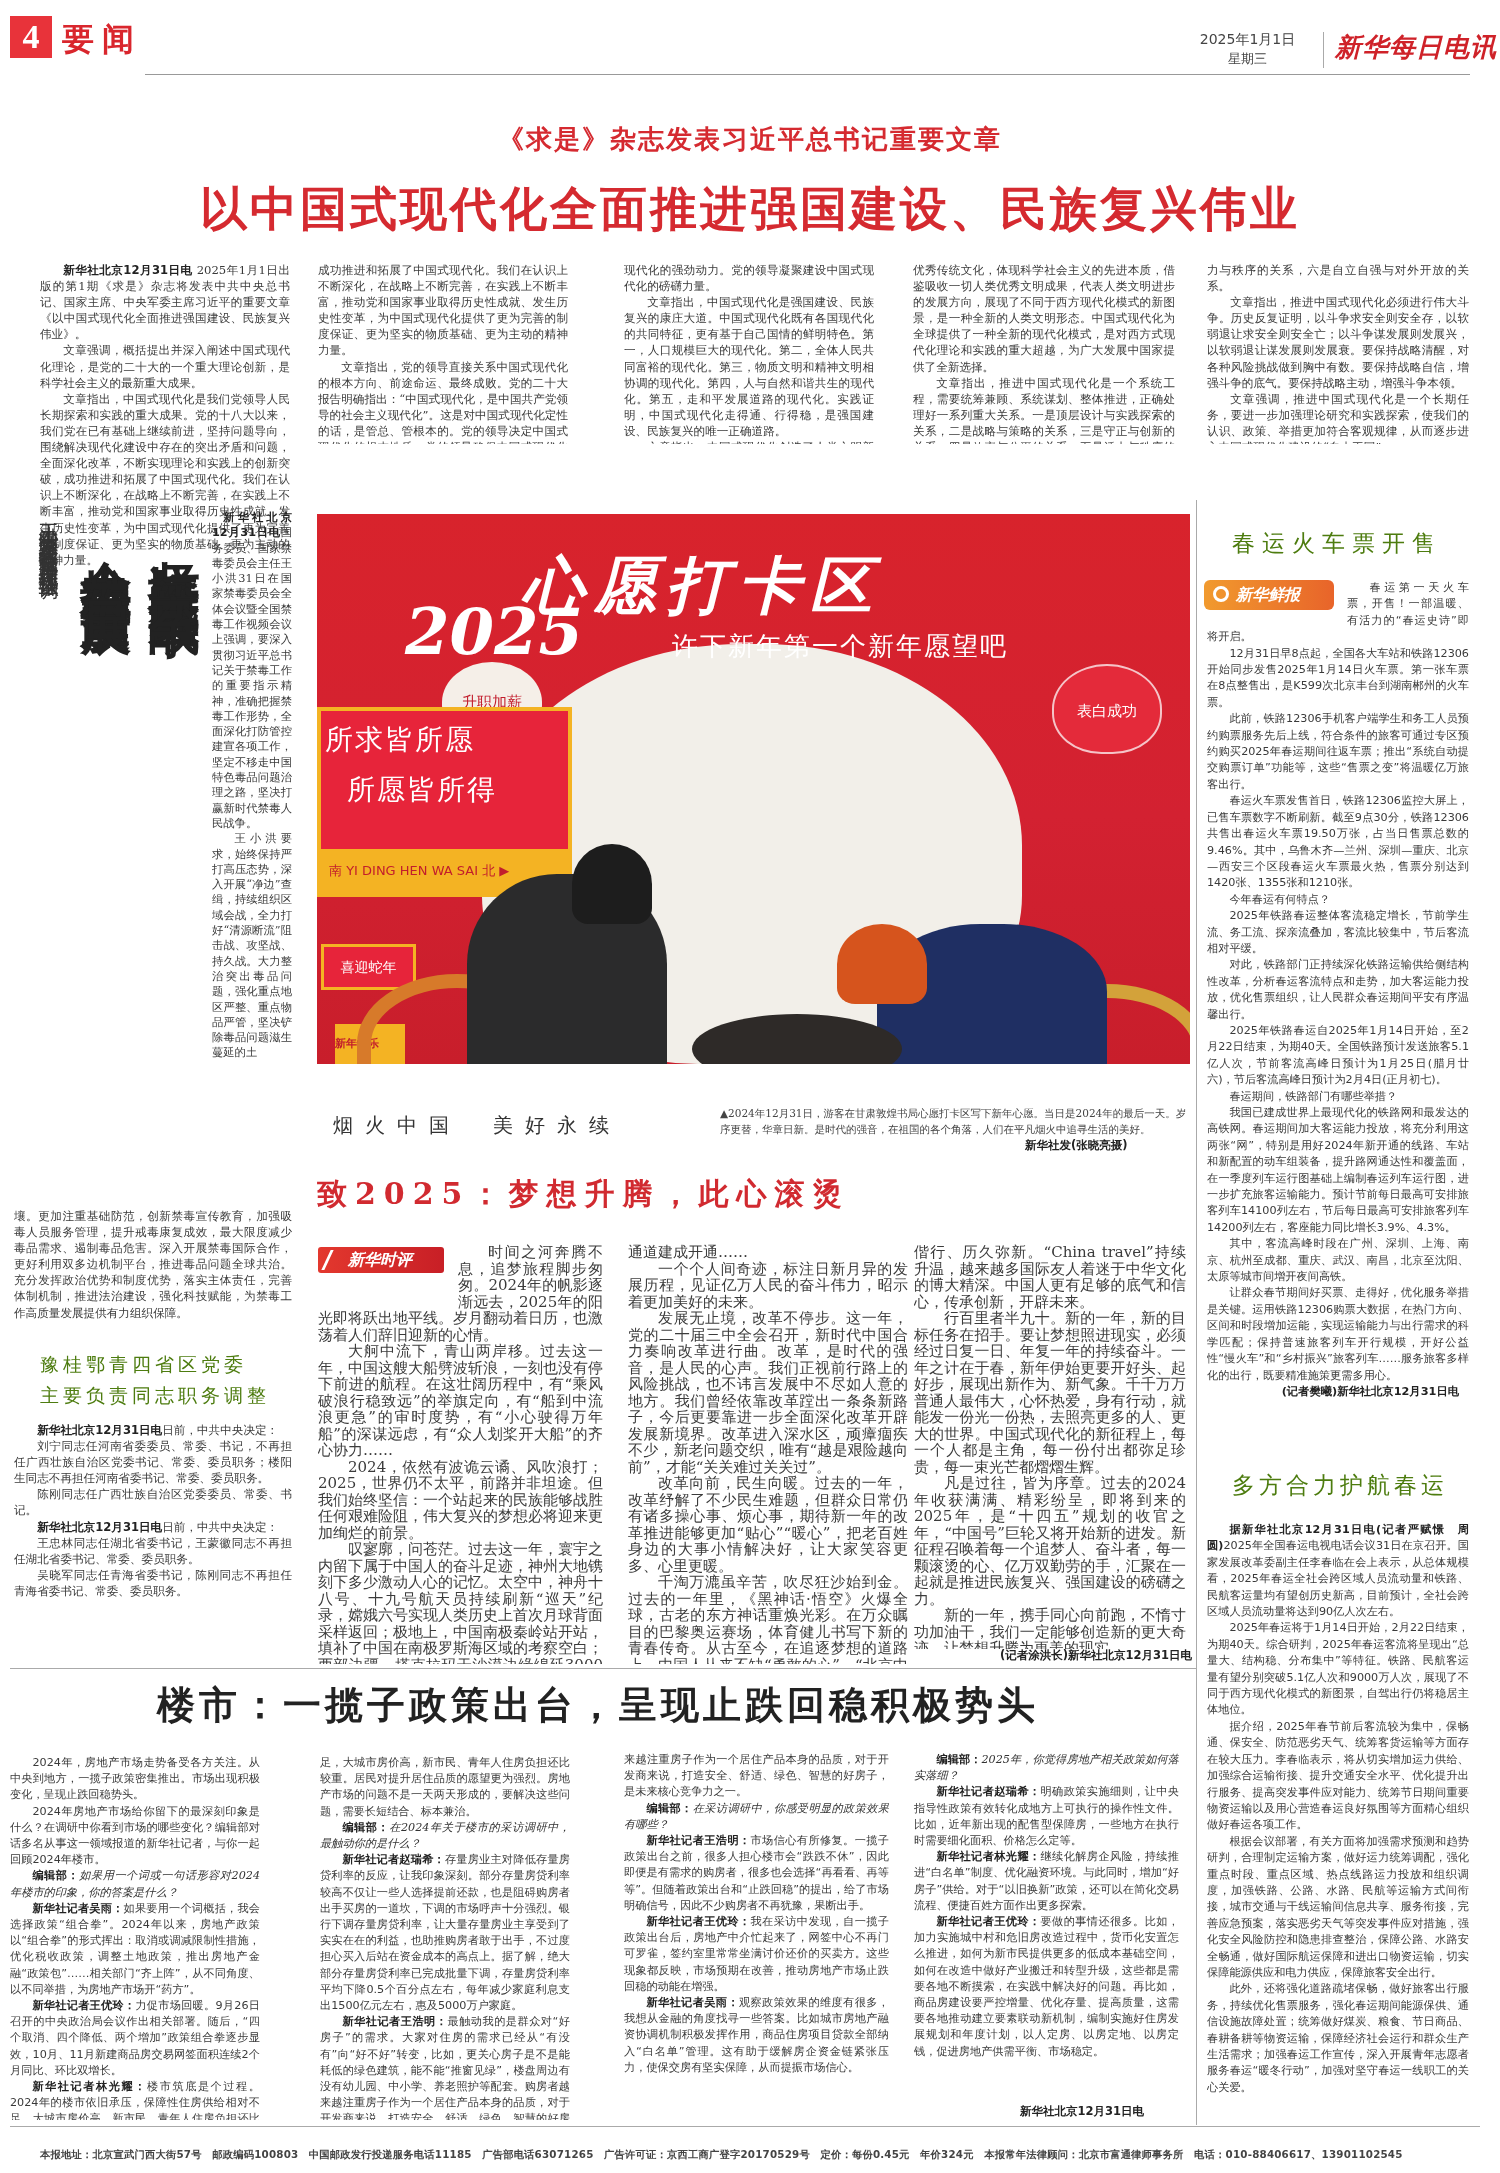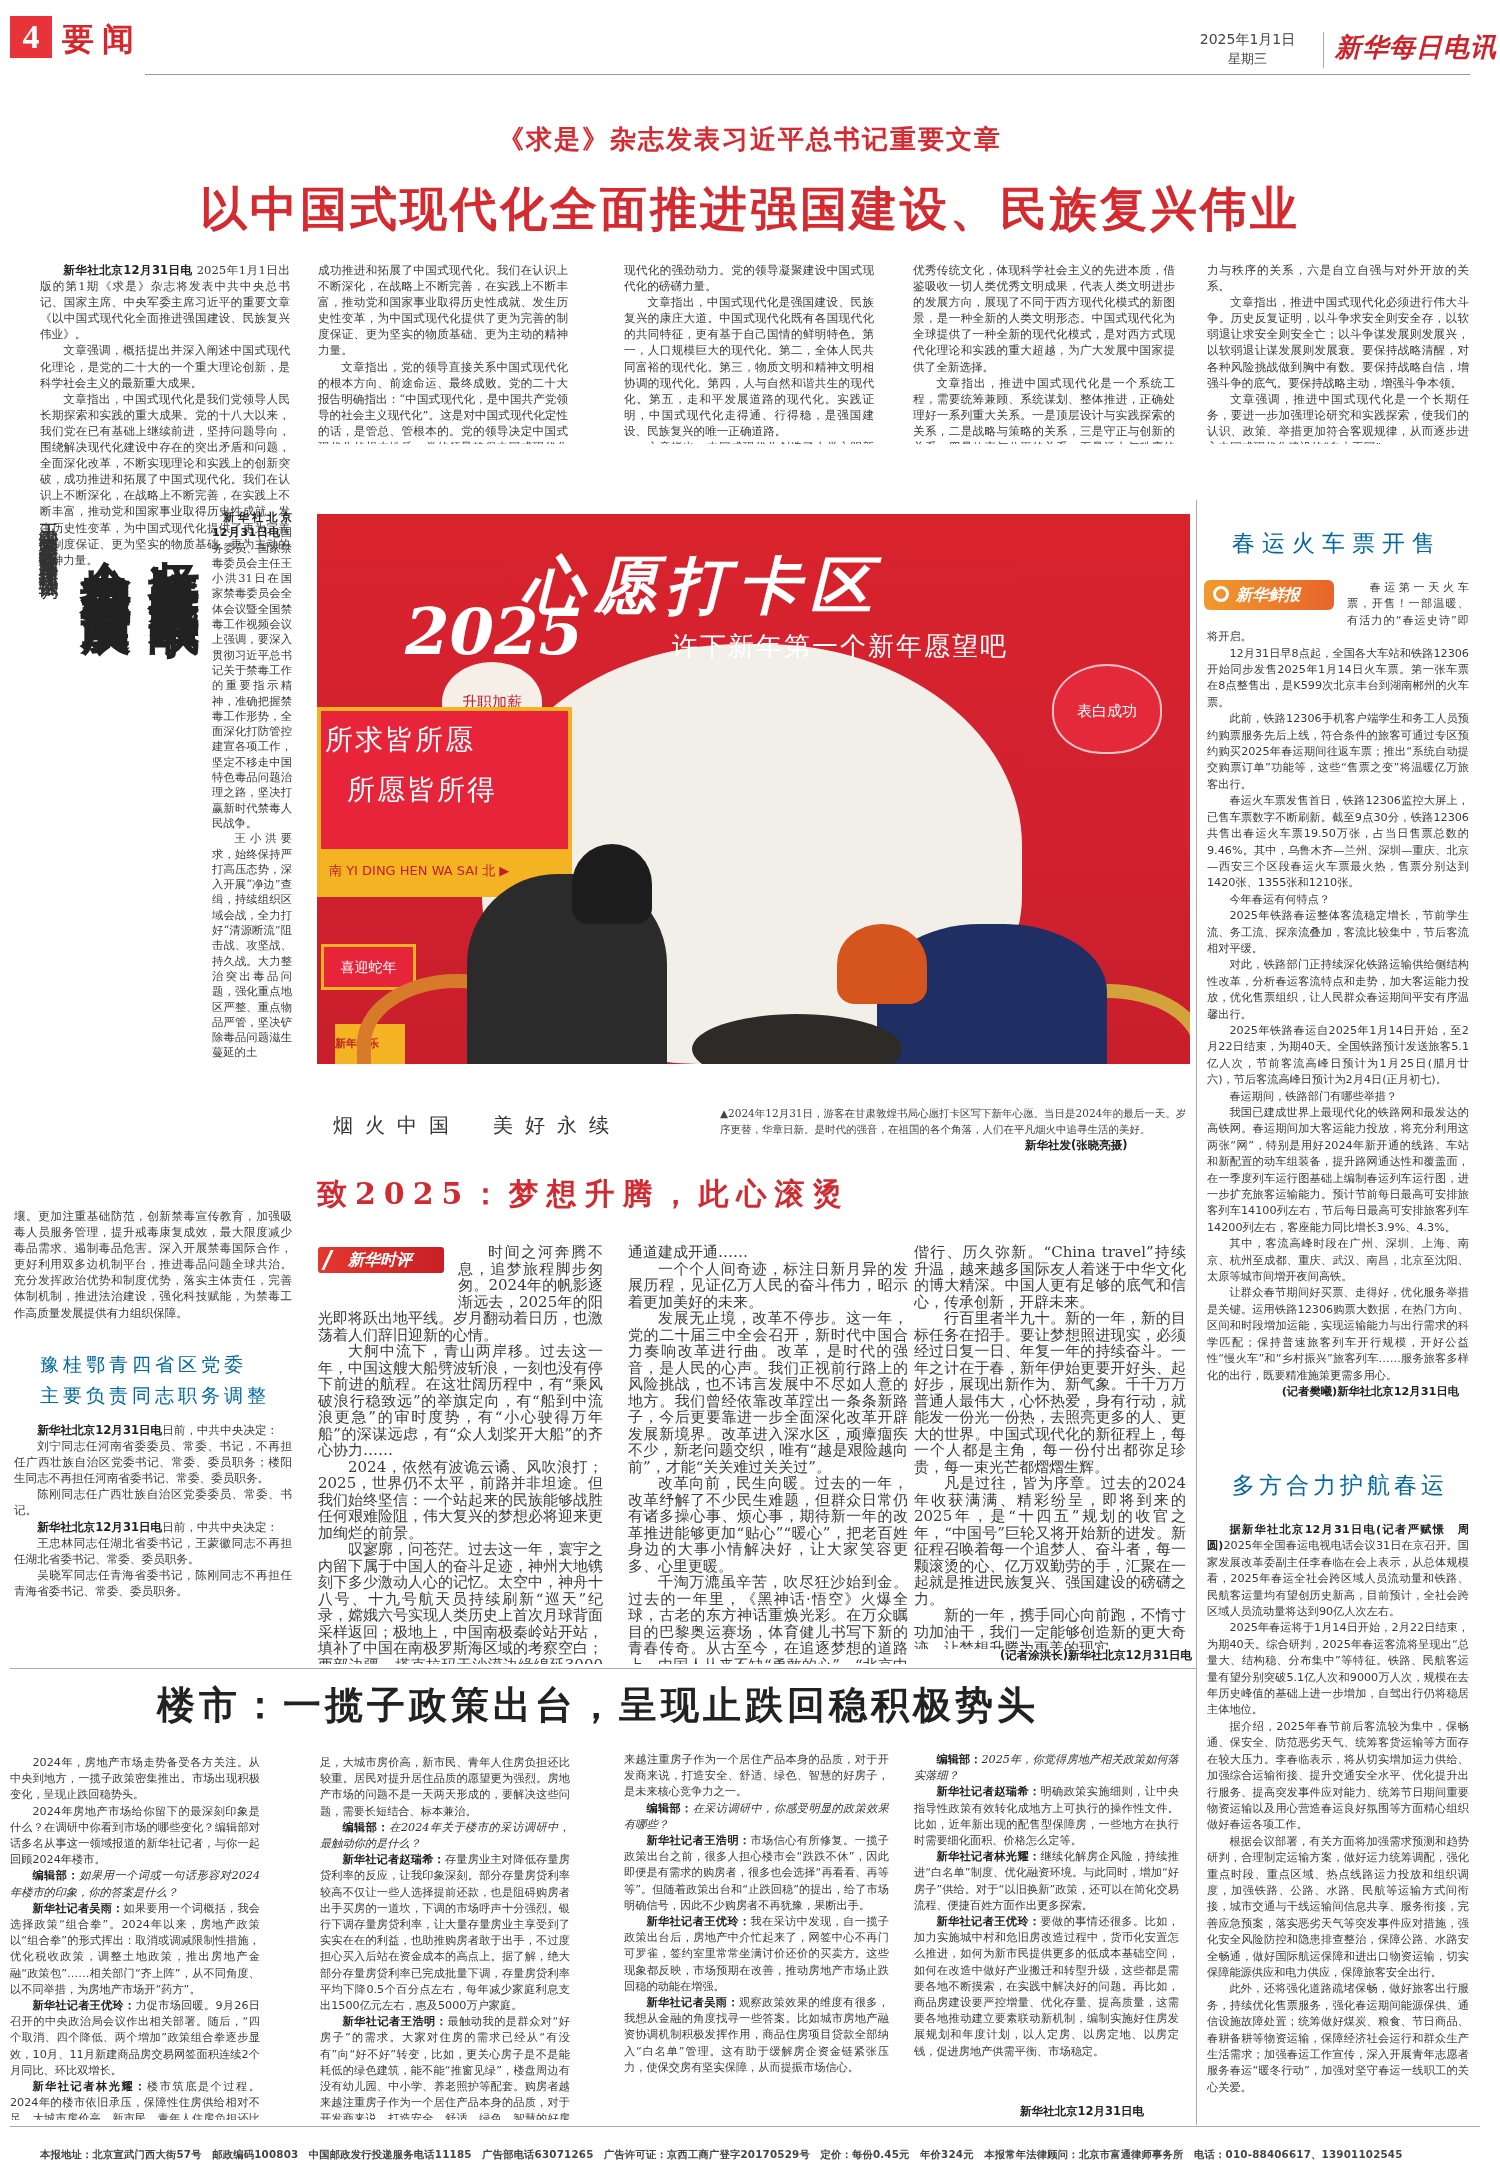--- a/index.html
+++ b/index.html
@@ -48,21 +48,21 @@
 .cap-left{left:333px;top:1112px;font-size:20px;color:#333;letter-spacing:12px;font-family:"DejaVu Sans",sans-serif}
 .cap-right{left:720px;top:1105px;width:468px;font-size:10.5px;line-height:16px;color:#444;font-family:"DejaVu Serif",serif}
 .cap-credit{left:1025px;top:1138px;font-size:11.5px;font-weight:bold;color:#222;font-family:"DejaVu Sans",sans-serif}
 
 .comm-title{left:317px;width:873px;top:1174px;font-size:30px;color:#d12a30;font-weight:bold;letter-spacing:8px;font-family:"DejaVu Serif",serif}
 .xhsp{left:318px;top:1247px;width:126px;height:26px;background:linear-gradient(90deg,#e3382e,#c81f26);border-radius:3px;color:#fff;font-family:"DejaVu Sans",sans-serif;font-weight:bold;font-style:italic;font-size:16px;line-height:26px;padding-left:30px}
 .xhsp .pen{position:absolute;left:8px;top:3px;width:14px;height:20px;border-left:3px solid #fff;transform:skewX(-25deg)}
 .kai{font-family:"DejaVu Serif",serif;font-size:15px;line-height:16.5px;color:#3b3b3b;text-align:justify}
 .kai p{text-indent:2em}
 
-.h-sans{font-family:Liberation Serif, serif;color:#0369a1;font-size:22px;letter-spacing:6px}
+.h-sans{font-family:Liberation Serif, serif;color:#4d7c0f;font-size:22px;letter-spacing:6px}
 .xhxb{left:1204px;top:580px;width:130px;height:30px;background:linear-gradient(90deg,#f19a2e,#e8642a);color:#fff;font-family:"DejaVu Sans",sans-serif;font-weight:bold;font-style:italic;font-size:16px;line-height:30px;padding-left:32px;border-radius:6px}
 .xhxb .mag{position:absolute;left:9px;top:6px;width:16px;height:16px;border:3px solid #fff;border-radius:50%}
 
 .lou-title{left:0;width:1500px;top:1680px;text-align:center;font-size:38px;color:#222;font-weight:bold;letter-spacing:4px;font-family:"DejaVu Serif",serif}
 .divider{background:#aaa}
 .footer{left:40px;top:2148px;font-size:10.3px;color:#444;font-family:"DejaVu Sans",sans-serif;font-weight:bold;white-space:nowrap;letter-spacing:0.2px}
 .q{font-family:"DejaVu Serif",serif;font-style:italic;color:#333}
 </style>
 </head>
 <body>
@@ -191,21 +191,21 @@
   <p>春运期间，铁路部门有哪些举措？</p>
   <p>我国已建成世界上最现代化的铁路网和最发达的高铁网。春运期间加大客运能力投放，将充分利用这两张“网”，特别是用好2024年新开通的线路、车站和新配置的动车组装备，提升路网通达性和覆盖面，在一季度列车运行图基础上编制春运列车运行图，进一步扩充旅客运输能力。预计节前每日最高可安排旅客列车14100列左右，节后每日最高可安排旅客列车14200列左右，客座能力同比增长3.9%、4.3%。</p>
   <p>其中，客流高峰时段在广州、深圳、上海、南京、杭州至成都、重庆、武汉、南昌，北京至沈阳、太原等城市间增开夜间高铁。</p>
   <p>让群众春节期间好买票、走得好，优化服务举措是关键。运用铁路12306购票大数据，在热门方向、区间和时段增加运能，实现运输能力与出行需求的科学匹配；保持普速旅客列车开行规模，开好公益性“慢火车”和“乡村振兴”旅客列车……服务旅客多样化的出行，既要精准施策更需多用心。</p>
   <p class="b" style="text-align:right;font-size:11.3px;padding-right:10px">(记者樊曦)新华社北京12月31日电</p>
 </div>
 
 <div class="abs h-sans" style="left:1232px;top:1470px;font-size:23px;letter-spacing:4px">多方合力护航春运</div>
 <div class="col txt" style="left:1207px;top:1522px;width:262px;font-family:'DejaVu Sans',sans-serif;font-size:11.2px;line-height:16.4px;height:605px;overflow:hidden">
   <p><span class="b">据新华社北京12月31日电(记者严赋憬　周圆)</span><span>2025年全国春运电视电话会议31日在京召开。国家发展改革委副主任李春临在会上表示，从总体规模看，2025年春运全社会跨区域人员流动量和铁路、民航客运量均有望创历史新高，目前预计，全社会跨区域人员流动量将达到90亿人次左右。</span></p>
-  <p>2025年春运将于1月14日开始，2月22日结束，为期40天。综合研判，2025年春运客流将呈现出“总量大、结构稳、分布集中”等特征。铁路、民航客运量有望分别突破5.1亿人次和9000万人次，规模在去年历史峰值的基础上进一步增加，自驾出行仍将稳居主体地位。</p>
+  <p>2025年春运将于1月14日开始，2月22日结束，为期40天。综合研判，2025年春运客流将呈现出“总量大、结构稳、分布集中”等特征。铁路、民航客运量有望分别突破5.1亿人次和9000万人次，展现了不同于西方现代化模式的新图景，自驾出行仍将稳居主体地位。</p>
   <p>据介绍，2025年春节前后客流较为集中，保畅通、保安全、防范恶劣天气、统筹客货运输等方面存在较大压力。李春临表示，将从切实增加运力供给、加强综合运输衔接、提升交通安全水平、优化提升出行服务、提高突发事件应对能力、统筹节日期间重要物资运输以及用心营造春运良好氛围等方面精心组织做好春运各项工作。</p>
   <p>根据会议部署，有关方面将加强需求预测和趋势研判，合理制定运输方案，做好运力统筹调配，强化重点时段、重点区域、热点线路运力投放和组织调度，加强铁路、公路、水路、民航等运输方式间衔接，城市交通与干线运输间信息共享、服务衔接，完善应急预案，落实恶劣天气等突发事件应对措施，强化安全风险防控和隐患排查整治，保障公路、水路安全畅通，做好国际航运保障和进出口物资运输，切实保障能源供应和电力供应，保障旅客安全出行。</p>
   <p>此外，还将强化道路疏堵保畅，做好旅客出行服务，持续优化售票服务，强化春运期间能源保供、通信设施故障处置；统筹做好煤炭、粮食、节日商品、春耕备耕等物资运输，保障经济社会运行和群众生产生活需求；加强春运工作宣传，深入开展青年志愿者服务春运“暖冬行动”，加强对坚守春运一线职工的关心关爱。</p>
 </div>
 
 <div class="abs divider" style="left:1196px;top:500px;width:1px;height:1625px"></div>
 <div class="abs divider" style="left:10px;top:1668px;width:1186px;height:1px"></div>
 <div class="abs divider" style="left:10px;top:2126px;width:1470px;height:1px"></div>
 
 <div class="abs lou-title" style="width:1196px">楼市：一揽子政策出台，呈现止跌回稳积极势头</div>

